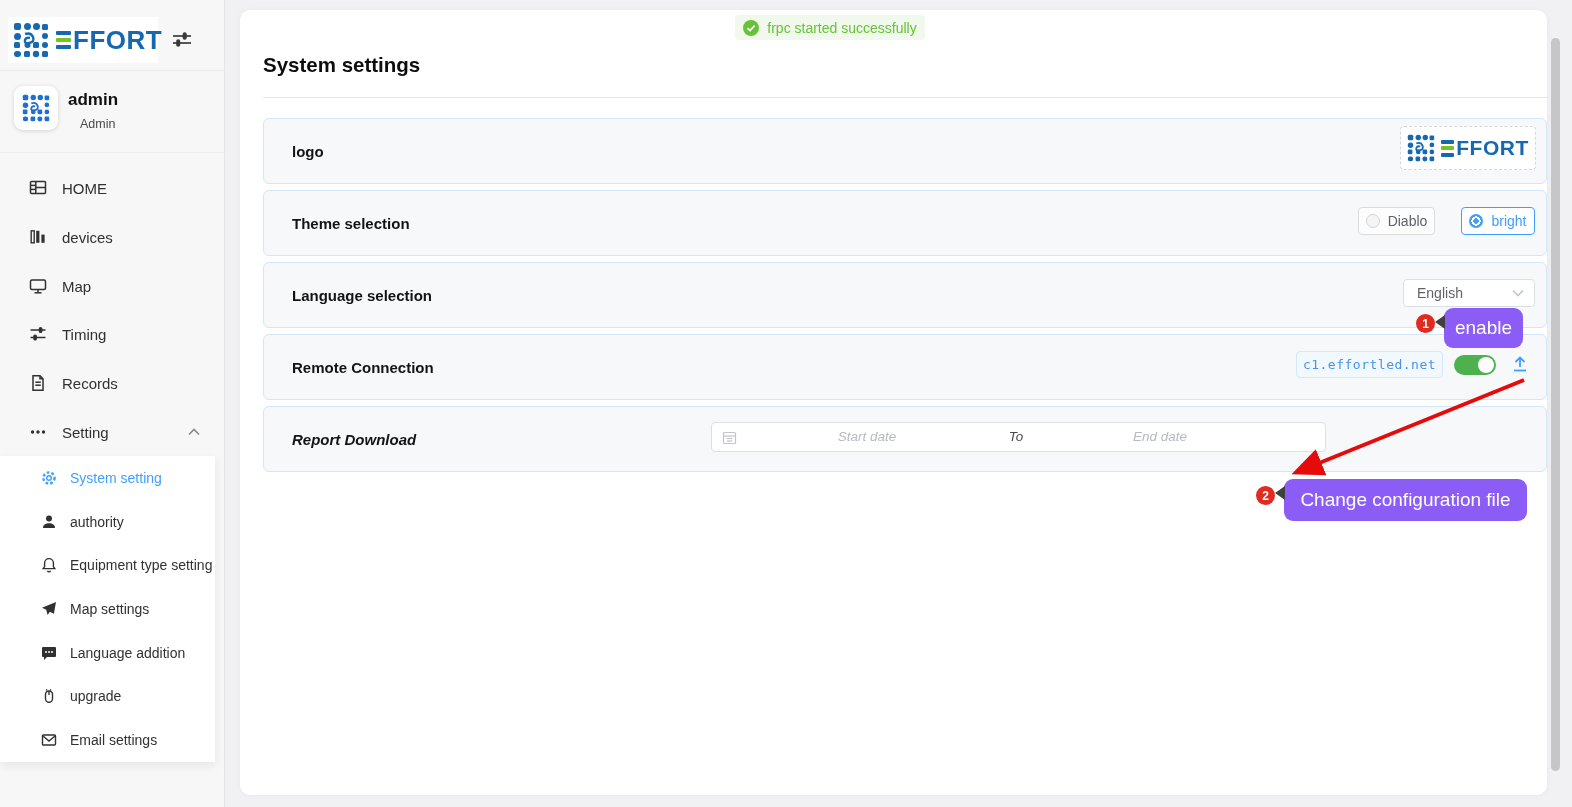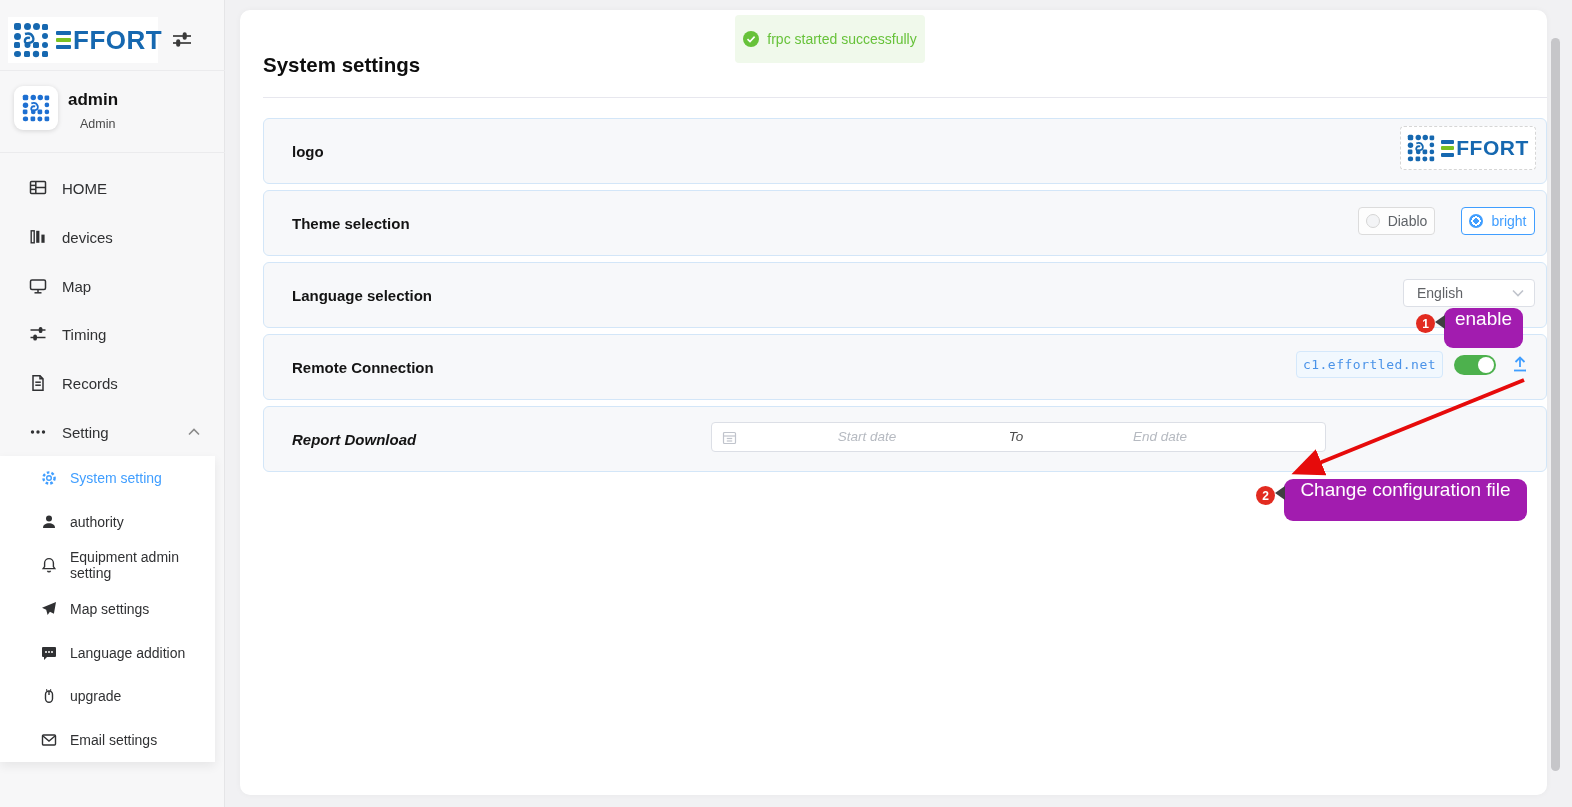--- a/index.html
+++ b/index.html
@@ -35,21 +35,21 @@
     align-items:center; padding-left:29px; gap:15px; font-size:15px; color:#303133; cursor:pointer; }
   .nav-item .chev { position:absolute; right:24px; }
   .submenu { position:absolute; left:0; top:456px; width:215px; height:306px; background:#fff;
     box-shadow:0 4px 10px rgba(0,0,0,.07); display:flex; flex-direction:column; }
   .sub-item { flex:1; display:flex; align-items:center; padding-left:41px; gap:13px;
     font-size:14px; color:#303133; cursor:pointer; }
   .sub-item.active { color:#409eff; }
   
   .card { position:absolute; left:240px; top:10px; width:1307px; height:785px;
     background:#fff; border-radius:10px; box-shadow:0 0 6px rgba(0,0,0,.04); }
-  .toast { position:absolute; left:495px; top:5px; width:190px; height:48px;
+  .toast { position:absolute; left:495px; top:5px; width:190px; height:25px;
     background:#f0f9eb; border-radius:4px; display:flex; align-items:center;
     justify-content:center; gap:8px; font-size:14px; color:#67c23a; }
   .page-title { position:absolute; left:23px; top:43px; font-size:20.5px; font-weight:700; color:#0e0e0e; }
   .title-divider { position:absolute; left:23px; top:87px; width:1284px; height:1px; background:#e7e7ee; }
   .row { position:absolute; left:23px; width:1284px; height:66px; background:#f7f8fa;
     border:1px solid #d3e6f8; border-radius:6px; }
   .row-label { position:absolute; left:28px; top:50%; transform:translateY(-50%);
     font-size:15px; font-weight:700; color:#141414; }
   .r-logo { top:108px; } .r-theme { top:180px; } .r-lang { top:252px; }
   .r-remote { top:324px; } .r-report { top:396px;font-style:italic; }
@@ -83,22 +83,22 @@
   .range .ph { position:absolute; top:0; line-height:28px; color:#b6bac1; text-align:center; }
   .range .ph-start { left:30px; width:250px; }
   .range .ph-end { right:40px; width:250px; }
   .range .to { position:absolute; left:284px; width:40px; top:0; line-height:28px;
     color:#4c4c4c; text-align:center; }
   
   .badge { position:absolute; width:19px; height:19px; border-radius:50%; background:#e22b20;
     color:#fff; font-size:12px; font-weight:700; display:flex; align-items:center;
     justify-content:center; z-index:30; }
   .b1 { left:1416px; top:314px; } .b2 { left:1256px; top:486px; }
-  .tooltip { position:absolute; background:#a21caf; color:#fff; border-radius:9px;
-    display:flex; justify-content:center; z-index:29; }
+  .tooltip { position:absolute; background:#8b5cf6; color:#fff; border-radius:9px;
+    display:flex; align-items:center; justify-content:center; z-index:29; }
   .tooltip::before { content:""; position:absolute; left:-9px; top:7px;
     border:7px solid transparent; border-left:0; border-right:10px solid #3f4040; }
   .t1 { left:1444px; top:308px; width:79px; height:40px; font-size:19px; }
   .t2 { left:1284px; top:479px; width:243px; height:42px; font-size:19px; }
   .arrow-svg { position:absolute; left:0; top:0; width:1572px; height:807px;
     pointer-events:none; z-index:28; }
   .scroll-thumb { position:absolute; left:1551px; top:38px; width:9px; height:733px;
     background:#c6c6c9; border-radius:5px; cursor:pointer; }
   svg { display:block; }
 </style>
@@ -269,21 +269,21 @@
         </span>
       <span>authority</span>
     </div>
     <div class="sub-item">
       <span>
         <svg width="16" height="16" viewBox="0 0 16 16" fill="none" stroke="#303133" stroke-width="1.4">
           <path d="M8 1.6a4.4 4.4 0 0 1 4.4 4.4v3.6l1.4 2H2.2l1.4-2V6A4.4 4.4 0 0 1 8 1.6z"></path>
           <path d="M6.5 13.8a1.6 1.6 0 0 0 3 0"></path>
         </svg>
         </span>
-      <span>Equipment admin setting</span>
+      <span>Equipment type setting</span>
     </div>
     <div class="sub-item">
       <span>
         <svg width="16" height="16" viewBox="0 0 16 16" fill="#303133">
           <path d="M15 1 1 6.8l4.2 1.9L6.6 14l2.3-3.2 4 1.9z"></path>
         </svg>
         </span>
       <span>Map settings</span>
     </div>
     <div class="sub-item">

